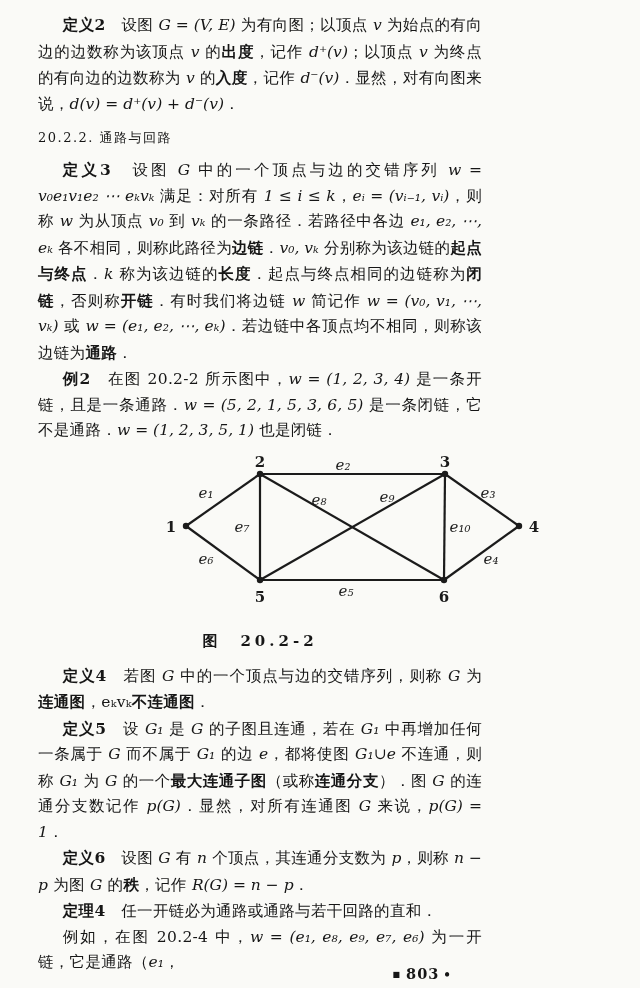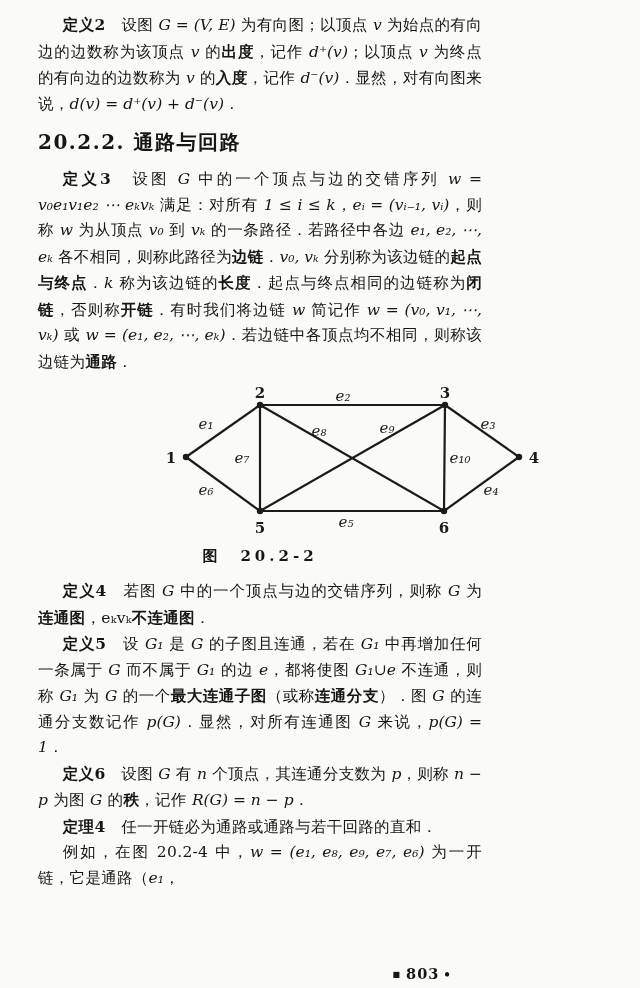--- a/index.html
+++ b/index.html
@@ -13,47 +13,48 @@
     padding:12px 26px 0 38px;
   }
   .para{
     margin:0;font-size:15.5px;line-height:25.5px;
     text-align:justify;text-indent:1.6em;letter-spacing:0.3px;
   }
   .seg{white-space:pre-wrap;}
   .b{font-weight:bold;}
   .m{font-style:italic;font-family:"DejaVu Serif",serif;letter-spacing:0;}
   .section-heading{
-    font-size:20px;font-weight:bold;margin:12px 0 10px 0;
+    font-size:13px;font-weight:normal;margin:12px 0 10px 0;
     letter-spacing:1.5px;
   }
   .figure{margin:8px 0 0 0;}
   .figure svg{display:block;}
   .caption{
     text-align:center;font-size:15px;font-weight:bold;
-    margin:2px 0 12px 0;letter-spacing:4px;
+    margin:18px 0 12px 0;letter-spacing:4px;
   }
   .footer{
     position:absolute;right:56px;bottom:6px;
     font-size:14.5px;font-weight:bold;letter-spacing:1px;
   }
   .footer .sq{font-size:8px;vertical-align:2px;margin-right:5px;}
   .footer .dot{font-size:12px;margin-left:4px;}
 </style>
 </head>
 <body>
 
 <div class="page">
 
   <p class="para"><span class="seg b">定义2</span><span class="seg">　设图 </span><span class="seg m">G = (V, E)</span><span class="seg"> 为有向图；以顶点 </span><span class="seg m">v</span><span class="seg"> 为始点的有向边的边数称为该顶点 </span><span class="seg m">v</span><span class="seg"> 的</span><span class="seg b">出度</span><span class="seg">，记作 </span><span class="seg m">d⁺(v)</span><span class="seg">；以顶点 </span><span class="seg m">v</span><span class="seg"> 为终点的有向边的边数称为 </span><span class="seg m">v</span><span class="seg"> 的</span><span class="seg b">入度</span><span class="seg">，记作 </span><span class="seg m">d⁻(v)</span><span class="seg">．显然，对有向图来说，</span><span class="seg m">d(v) = d⁺(v) + d⁻(v)</span><span class="seg">．</span></p>
 
   <h2 class="section-heading">20.2.2. 通路与回路</h2>
 
   <p class="para"><span class="seg b">定义3</span><span class="seg">　设图 </span><span class="seg m">G</span><span class="seg"> 中的一个顶点与边的交错序列 </span><span class="seg m">w = v₀e₁v₁e₂ ⋯ eₖvₖ</span><span class="seg"> 满足：对所有 </span><span class="seg m">1 ≤ i ≤ k</span><span class="seg">，</span><span class="seg m">eᵢ = (vᵢ₋₁, vᵢ)</span><span class="seg">，则称 </span><span class="seg m">w</span><span class="seg"> 为从顶点 </span><span class="seg m">v₀</span><span class="seg"> 到 </span><span class="seg m">vₖ</span><span class="seg"> 的一条路径．若路径中各边 </span><span class="seg m">e₁, e₂, ⋯, eₖ</span><span class="seg"> 各不相同，则称此路径为</span><span class="seg b">边链</span><span class="seg">．</span><span class="seg m">v₀, vₖ</span><span class="seg"> 分别称为该边链的</span><span class="seg b">起点与终点</span><span class="seg">．</span><span class="seg m">k</span><span class="seg"> 称为该边链的</span><span class="seg b">长度</span><span class="seg">．起点与终点相同的边链称为</span><span class="seg b">闭链</span><span class="seg">，否则称</span><span class="seg b">开链</span><span class="seg">．有时我们将边链 </span><span class="seg m">w</span><span class="seg"> 简记作 </span><span class="seg m">w = (v₀, v₁, ⋯, vₖ)</span><span class="seg"> 或 </span><span class="seg m">w = (e₁, e₂, ⋯, eₖ)</span><span class="seg">．若边链中各顶点均不相同，则称该边链为</span><span class="seg b">通路</span><span class="seg">．</span></p>
 
+  <p class="para"><span class="seg b">例2</span><span class="seg">　在图 20.2-2 所示图中，</span><span class="seg m">w = (1, 2, 3, 4)</span><span class="seg"> 是一条开链，且是一条通路．</span><span class="seg m">w = (5, 2, 1, 5, 3, 6, 5)</span><span class="seg"> 是一条闭链，它不是通路．</span><span class="seg m">w = (1, 2, 3, 5, 1)</span><span class="seg"> 也是闭链．</span></p>
 
   <div class="figure">
     <svg id="graph-svg" width="588" height="162" viewBox="0 0 588 162">
         <line x1="148" y1="74" x2="222" y2="22" stroke="#1b1b1b" stroke-width="2.2"></line>
         <line x1="222" y1="22" x2="407" y2="22" stroke="#1b1b1b" stroke-width="2.2"></line>
         <line x1="407" y1="22" x2="481" y2="74" stroke="#1b1b1b" stroke-width="2.2"></line>
         <line x1="481" y1="74" x2="406" y2="128" stroke="#1b1b1b" stroke-width="2.2"></line>
         <line x1="222" y1="128" x2="406" y2="128" stroke="#1b1b1b" stroke-width="2.2"></line>
         <line x1="148" y1="74" x2="222" y2="128" stroke="#1b1b1b" stroke-width="2.2"></line>
         <line x1="222" y1="22" x2="222" y2="128" stroke="#1b1b1b" stroke-width="2.2"></line>

